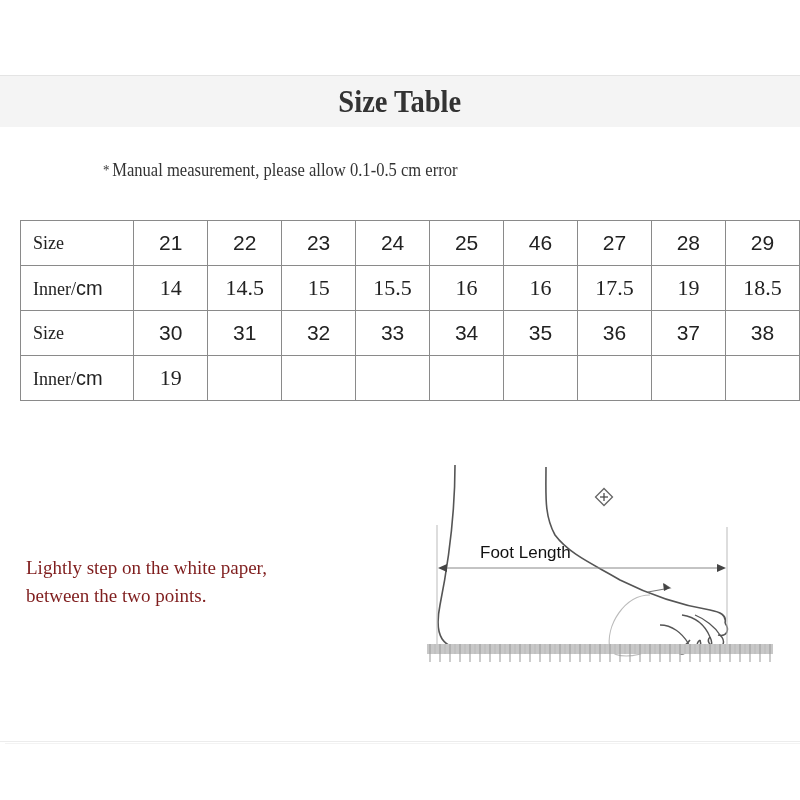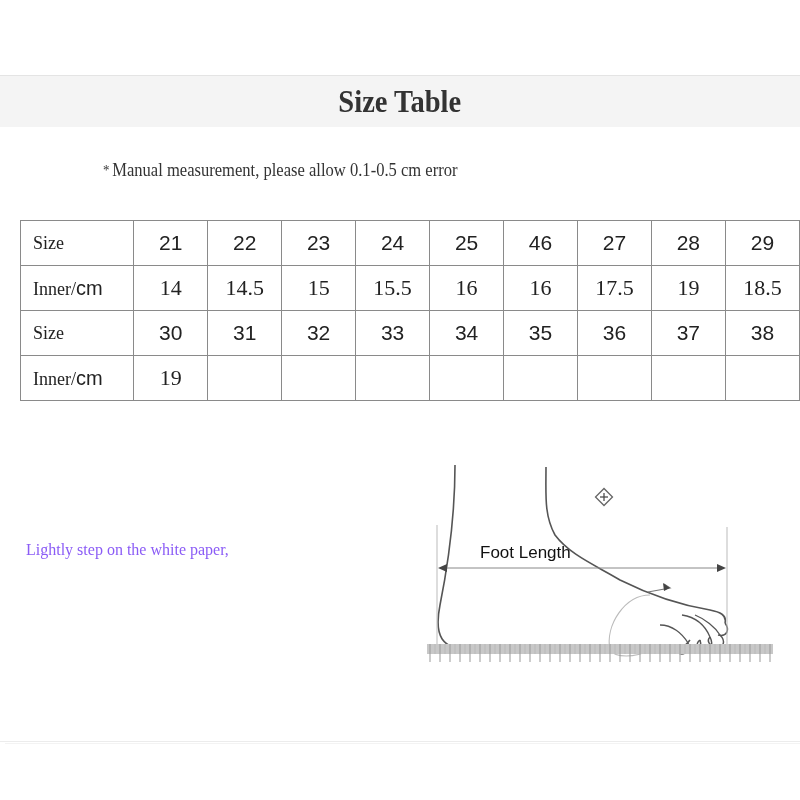--- a/index.html
+++ b/index.html
@@ -27,21 +27,21 @@
     table.size-table td {
       border: 1.5px solid #8a8a8a; height: 44px; padding: 0; text-align: center; vertical-align: middle;
       font-family: "Liberation Sans", "DejaVu Sans", sans-serif; font-size: 21px; color: #222;
     }
     table.size-table td.serif { font-family: "Liberation Serif", "DejaVu Serif", serif; font-size: 22px; }
     table.size-table td.label {
       text-align: left; padding-left: 12px; font-family: "Liberation Serif", "DejaVu Serif", serif; font-size: 18px;
     }
     table.size-table td.label .unit { font-family: "Liberation Sans", "DejaVu Sans", sans-serif; font-size: 20px; }
     .instructions {
-      position: absolute; left: 26px; top: 536px; font-size: 16px; line-height: 27.5px; color: #8b5cf6;
+      position: absolute; left: 26px; top: 554px; font-size: 19px; line-height: 27.5px; color: #7f1d1d;
     }
     .instructions div { white-space: nowrap; }
     .diagram { position: absolute; left: 420px; top: 455px; width: 370px; height: 215px; }
     .foot-label {
       position: absolute; left: 60px; top: 88px; font-size: 17px; color: #111;
       font-family: Liberation Sans, sans-serif; white-space: nowrap;
     }
     .bottom-line { position: absolute; left: 0; top: 741px; width: 800px; height: 1px; background: #ececec; }
     .bottom-line2 { position: absolute; left: 5px; top: 743px; width: 795px; height: 1px; background: #f3f3f3; }
   </style>
@@ -117,20 +117,21 @@
     <td class="serif"></td>
     <td class="serif"></td>
     <td class="serif"></td>
     <td class="serif"></td>
   </tr>
 </tbody>
   </table>
 
 <div class="instructions">
   <div>Lightly step on the white paper,</div>
+  <div>between the two points.</div>
 </div>
 
 <div class="diagram">
   <svg width="370" height="215" viewBox="0 0 370 215">
 
     <path d="M35 10 C35 60 28 110 20 150 C14 180 20 195 55 197 C110 200 160 194 240 198 C255 199 262 195 270 185" fill="none" stroke="#555" stroke-width="1.6"></path>
 
     <path d="M126 12 C126 40 124 60 135 80 C150 100 175 110 200 125 C230 140 260 150 290 155 C300 157 307 160 305 168" fill="none" stroke="#555" stroke-width="1.6"></path>
 
     <path d="M305 168 C310 175 307 182 298 180" fill="none" stroke="#555" stroke-width="1.5"></path>

